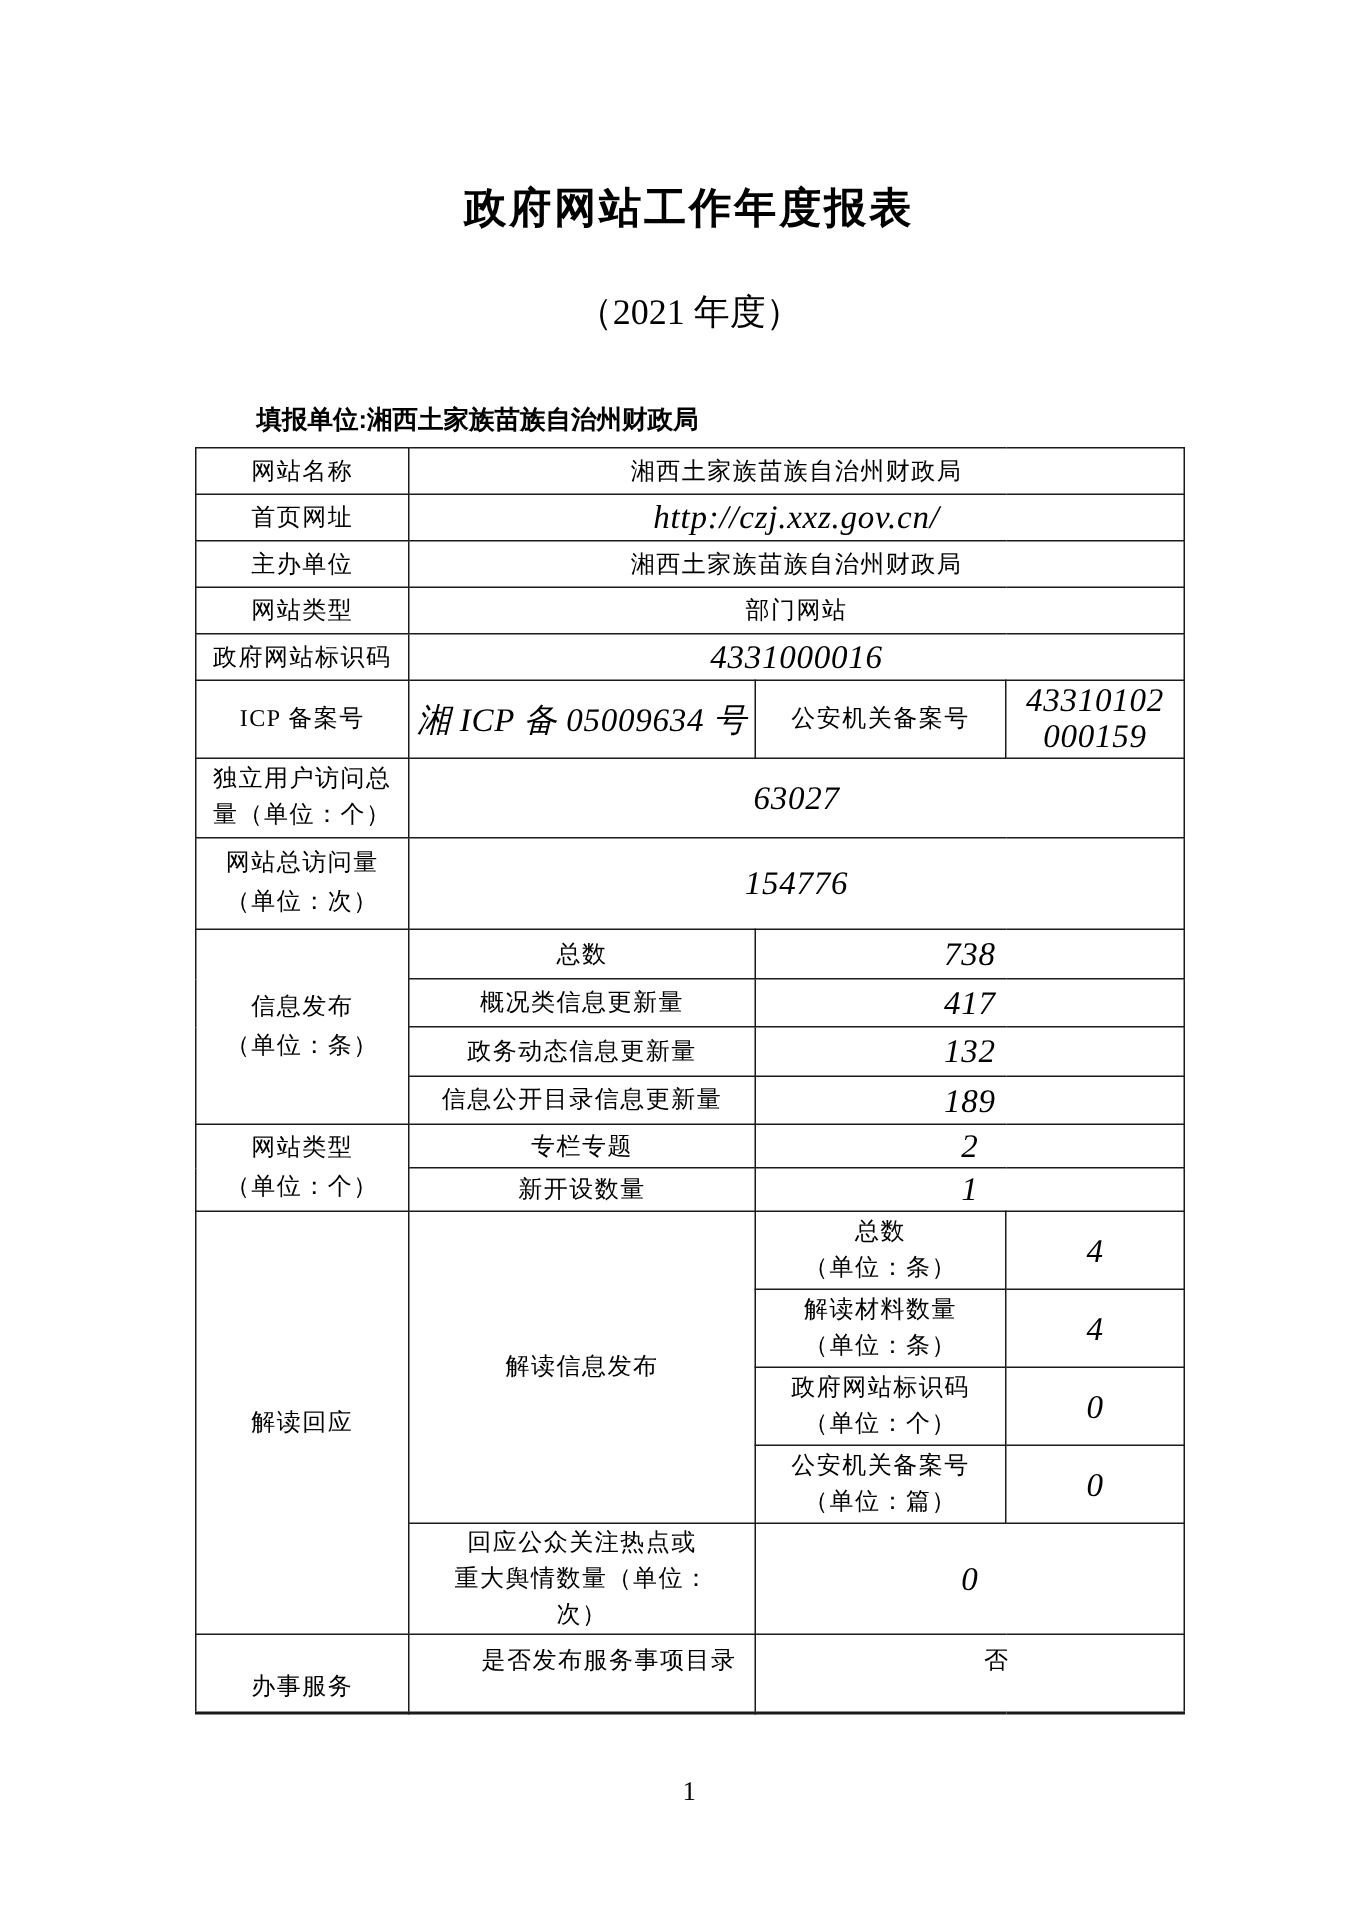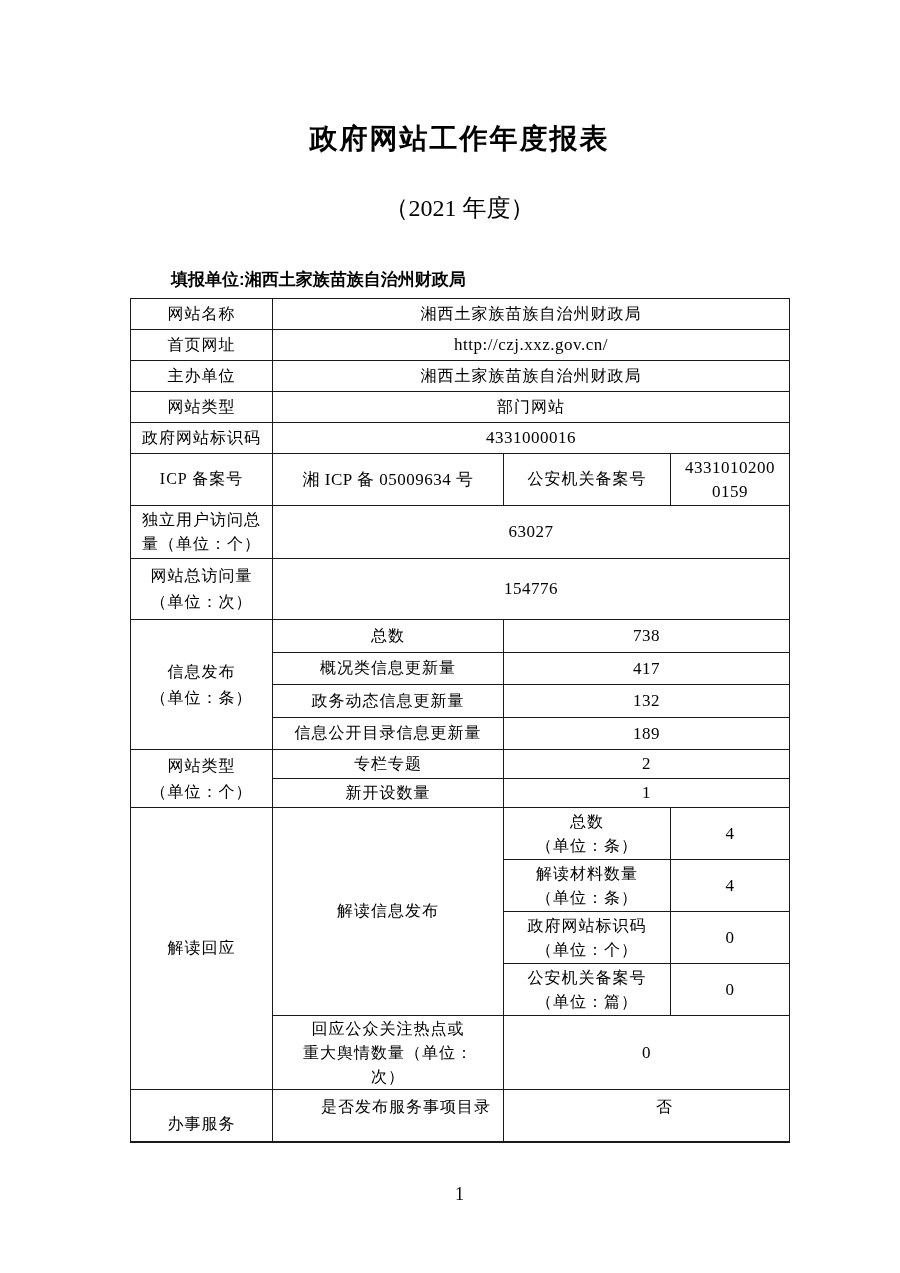--- a/index.html
+++ b/index.html
@@ -49,22 +49,23 @@
   table.report { border-bottom: 2px solid #1a1a1a; }
   td {
     text-align: center;
     vertical-align: middle;
     font-size: 16px;
     padding: 0;
     letter-spacing: 1px;
     overflow: hidden;
   }
   td.num {
-    font-size: 17px;
+    font-size: 22px;
     letter-spacing: 0.5px;
+    font-style: italic;
   }
   td.pre { white-space: pre-line; line-height: 24px; }
   td.pre-wide { white-space: pre-line; line-height: 26px; }
   .wrap-digits {
     display: inline-block;
     max-width: 97px;
     word-break: break-all;
     line-height: 24px;
     letter-spacing: 0.5px;
   }

